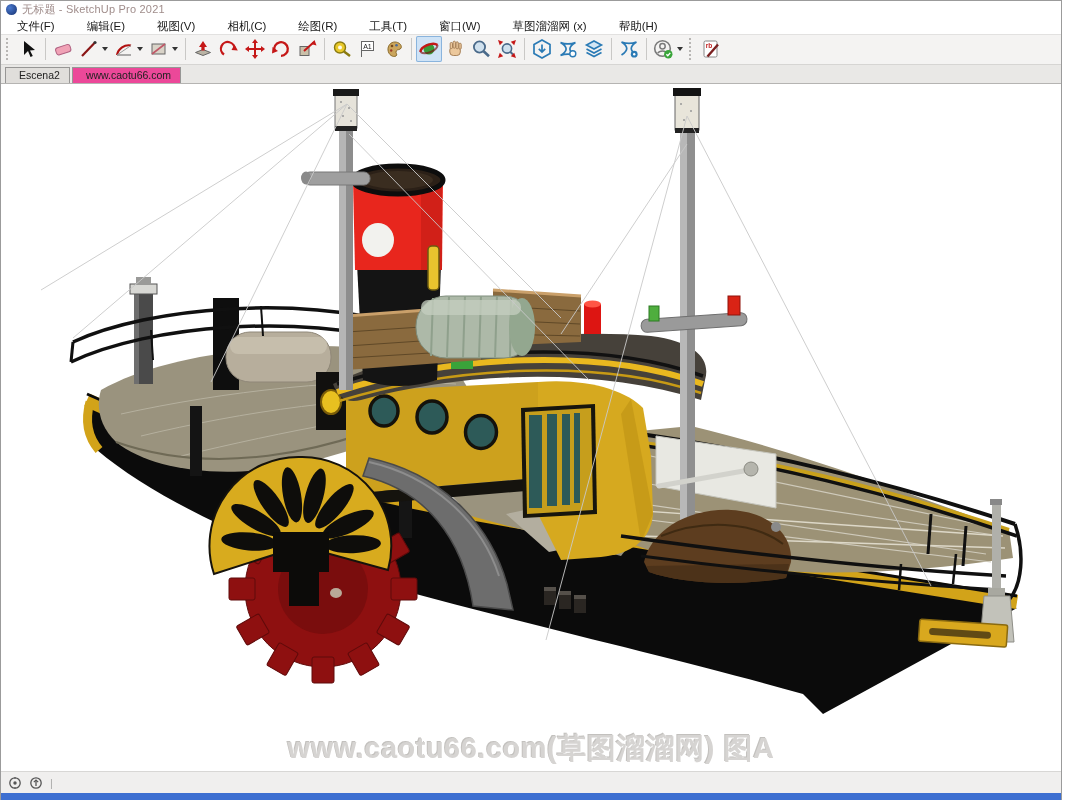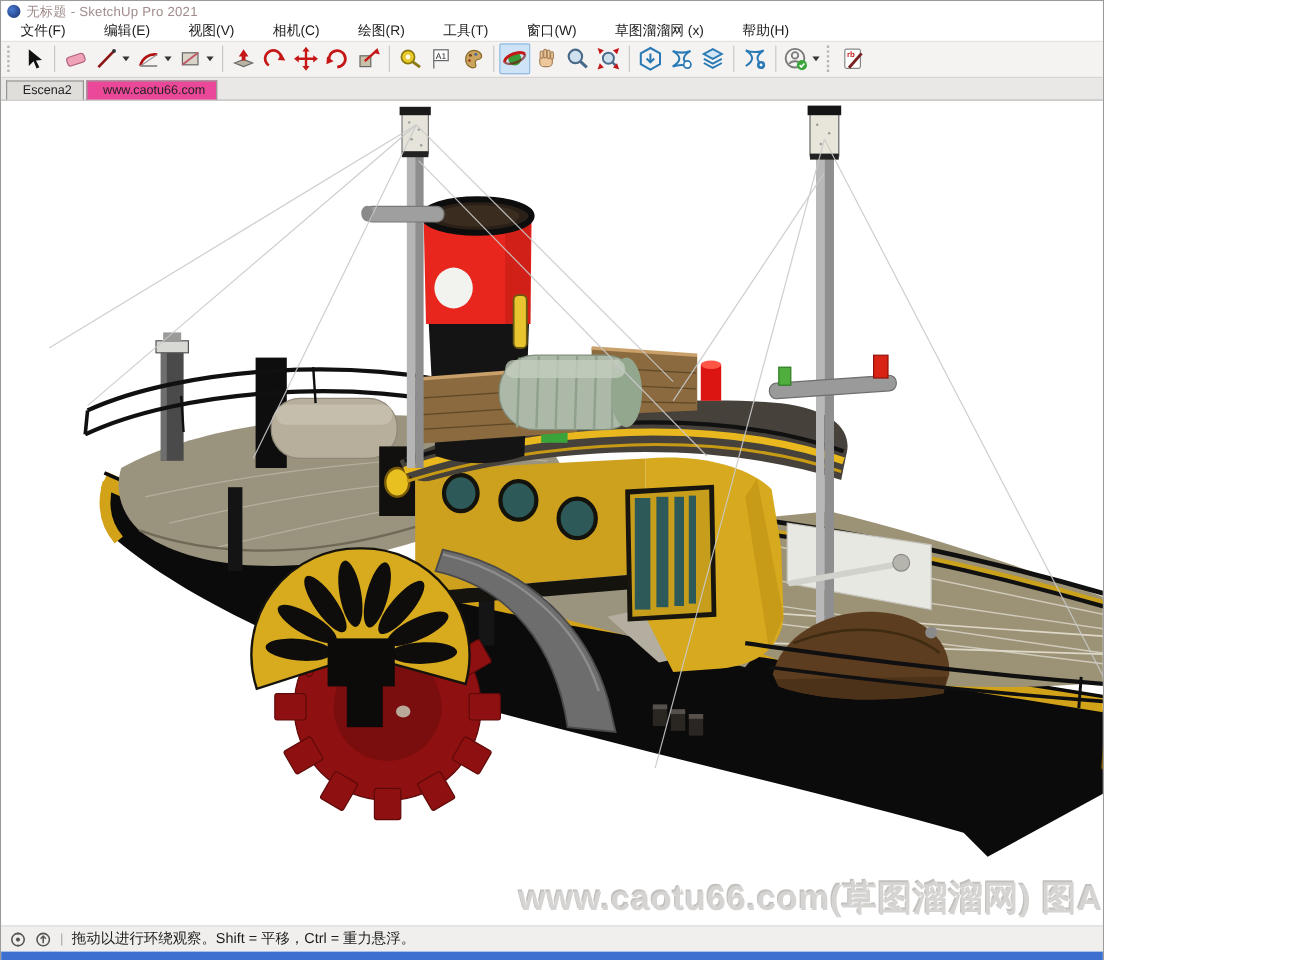--- a/index.html
+++ b/index.html
@@ -1,17 +1,17 @@
 <!DOCTYPE html>
 <html style="--hull-yellow: #d2a319; --cabin-yellow: #d6a91f; --trim-yellow: #e9b81f; --hull-black: #0b0b0b; --deck-wood: #9a937e; --deck-line: #cdc8b8; --stack-red: #e8261d; --paddle-red: #8e1010; --teal-glass: #2d5a58; --lifeboat-brown: #5d3d1f; --mast-gray: #a9a9a9; --fender-gray: #6d6d6d; --tank-green: #adb9a8; --wood-brown: #8a6a3e; --rig-gray: #c9c9c9; --watermark-gray: #d6d4d2; --toolbar-active-bg: #cfe3f6; --blue-icon: #2a7ab5; --window-strip-blue: #3d6fd1;"><head>
 <meta charset="utf-8">
 <style>
   html,body{margin:0;padding:0;background:#ffffff;width:1074px;height:800px;overflow:hidden;
     font-family:"Liberation Sans", sans-serif;}
-  .window{width:920px;height:800px;box-sizing:border-box;border-left:1px solid #9b9b9b;
+  .window{width:1062px;height:800px;box-sizing:border-box;border-left:1px solid #9b9b9b;
     border-right:1px solid #9b9b9b;border-top:1px solid #9b9b9b;display:flex;flex-direction:column;}
   
   .titlebar{height:17px;display:flex;align-items:center;gap:5px;padding-left:5px;background:#ffffff;}
   .app-icon{width:11px;height:11px;border-radius:50%;
     background:radial-gradient(circle at 35% 35%, #4a7ad0, #16306e);flex:0 0 auto;}
   .title-text{font-size:11px;color:#a08d8b;letter-spacing:.2px;}
   
   .menubar{height:16px;display:flex;align-items:center;background:#ffffff;font-size:11.5px;color:#1a1a1a;
     border-bottom:1px solid #e2e1e0;}
   .menu-item{padding:0 16px;line-height:16px;cursor:default;}
@@ -25,21 +25,21 @@
   .handle{width:2px;height:22px;border-left:2px dotted #b8b6b4;margin:0 5px 0 3px;flex:0 0 auto;}
   
   .tabbar{height:18px;background:#e9e8e6;display:flex;align-items:flex-end;padding-left:4px;
     border-bottom:1px solid #b5b4b2;}
   .scene-tab{font-size:10.5px;padding:1px 9px 2px 13px;border:1px solid #98employ9796;border:1px solid #979695;
     background:#e0dedb;color:#222;margin-right:2px;border-bottom:none;}
   .scene-tab.active{background:#ec4899;}
   
   .viewport{height:692px;position:relative;background:#ffffff;overflow:hidden;}
   .viewport svg.model{position:absolute;left:0;top:0;}
-  .watermark{position:absolute;left:0;right:0;bottom:2px;text-align:right;font-size:29px;font-weight:bold;
+  .watermark{position:absolute;left:0;right:0;bottom:2px;text-align:center;font-size:29px;font-weight:bold;
     color:var(--watermark-gray);text-shadow:1px 1px 1px #ffffff, -1px -1px 0 #c3c1be;letter-spacing:.5px;}
   
   .statusbar{height:21px;background:#f0efee;border-top:1px solid #d8d7d5;display:flex;align-items:center;
     gap:7px;padding-left:7px;font-size:12px;color:#1c1c1c;}
   .status-sep{color:#aaa;font-size:11px;}
   .bluestrip{height:7px;background:var(--window-strip-blue);}
   .sicon{display:flex;align-items:center;justify-content:center;}
 </style>
 </head>
 <body>
@@ -542,17 +542,16 @@
         </svg>
     </span>
     <span class="sicon">
       <svg width="14" height="14">
           <circle cx="7" cy="7" r="5.2" fill="none" stroke="#555" stroke-width="1.3"></circle>
           <line x1="7" y1="4" x2="7" y2="10" stroke="#555" stroke-width="1.3"></line>
           <path d="M4.8,6.2 L7,4 L9.2,6.2" fill="none" stroke="#555" stroke-width="1.2"></path>
         </svg>
     </span>
     <span class="status-sep">|</span>
-    <span>拖动以进行环绕观察。Shift = 平移，Ctrl = 重力悬浮。</span>
   </div>
 
   <div class="bluestrip"></div>
 </div>
 
 </body></html>

